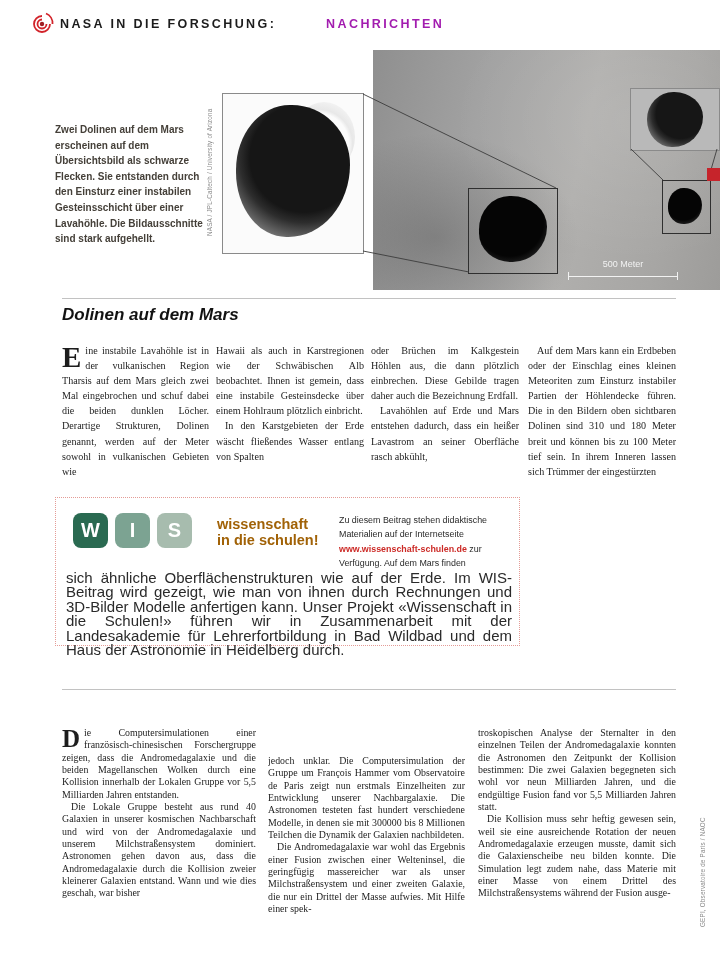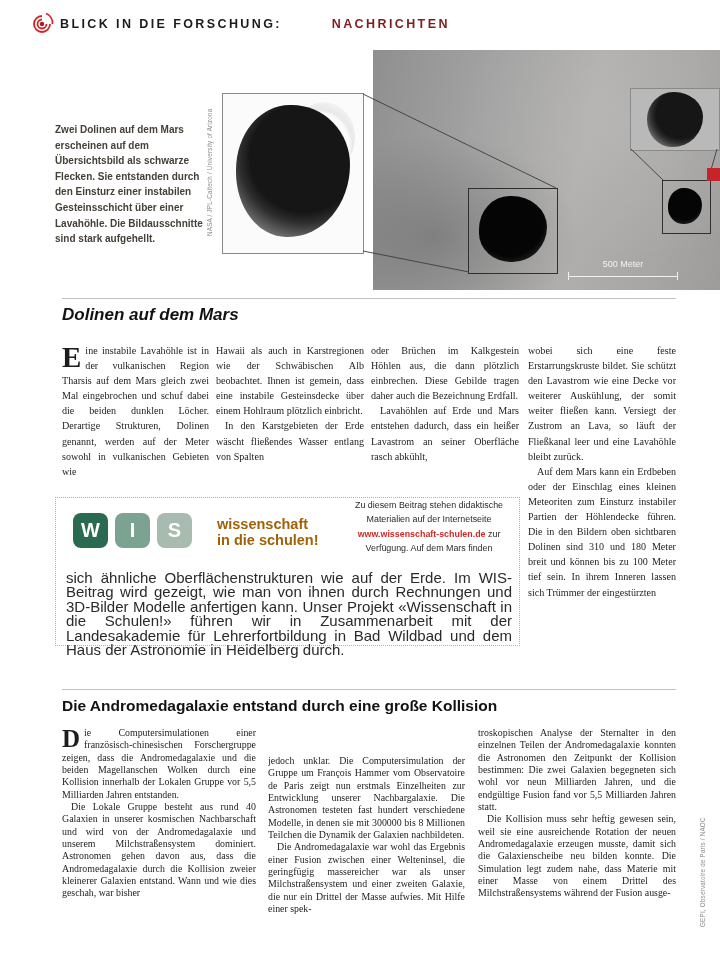--- a/index.html
+++ b/index.html
@@ -1,20 +1,20 @@
 <!DOCTYPE html>
 <html><head>
 <meta charset="utf-8">
 <style>
   html,body{margin:0;padding:0;background:#e8e8e8;}
   #page{position:relative;width:720px;height:960px;background:#ffffff;overflow:hidden;
         font-family:"Liberation Sans",sans-serif;}
   
   .hdr{position:absolute;left:60px;top:17px;font-size:12.5px;font-weight:bold;letter-spacing:2.4px;color:#1c1c1c;white-space:nowrap;}
-  .hdr .sub{color:#7f1d1d;padding-left:44px;}
+  .hdr .sub{color:#a21caf;padding-left:44px;}
   .hdr-icon{position:absolute;left:33px;top:11px;width:22px;height:24px;}
   
   .mars-photo{position:absolute;left:373px;top:50px;width:347px;height:240px;
     background:
       radial-gradient(ellipse 220px 160px at 18% 78%, rgba(70,70,70,.35), rgba(0,0,0,0) 65%),
       radial-gradient(ellipse 260px 200px at 75% 30%, rgba(255,255,255,.10), rgba(0,0,0,0) 70%),
       linear-gradient(102deg,#8f8f8f 0%, #a2a2a2 30%, #b0afad 58%, #a7a6a4 82%, #9d9c9a 100%);}
   .inset{position:absolute;background:#fbfbfb;border:1px solid #8a8a8a;overflow:hidden;}
   .inset-left{left:222px;top:93px;width:140px;height:159px;}
   .blob{position:absolute;border-radius:48% 52% 55% 45%/50% 46% 56% 50%;}
@@ -41,40 +41,40 @@
   .dcap{float:left;font-weight:bold;margin:1px 4px 0 0;}
   .a1col .dcap{font-size:29px;line-height:26px;}
   .a2col .dcap{font-size:25px;line-height:21px;}
   
   .wis-box{position:absolute;left:55px;top:497px;width:463px;height:147px;border:1px dotted #e49b96;}
   .wis-squares{position:absolute;left:73px;top:513px;display:flex;gap:7px;}
   .wis-sq{width:35px;height:35px;border-radius:8px;display:flex;align-items:center;justify-content:center;
           color:#fff;font-weight:bold;font-size:20px;}
   .wis-sq.w{background:#2a6a51;} .wis-sq.i{background:#7ca392;} .wis-sq.s{background:#a7bcae;}
   .wis-logotext{position:absolute;left:217px;top:516px;font-size:14.5px;line-height:16px;font-weight:bold;color:#a16207;}
-  .wis-intro{position:absolute;left:339px;top:498px;width:180px;font-size:8.9px;line-height:14.4px;color:#2a2a2a;text-align:center;}
+  .wis-intro{position:absolute;left:339px;top:513px;width:180px;font-size:8.9px;line-height:14.4px;color:#2a2a2a;}
   .wis-url{color:#cc2a26;font-weight:bold;text-decoration:none;}
   .wis-body{position:absolute;left:66px;top:571px;width:446px;font-size:15px;line-height:14.4px;color:#2a2a2a;text-align:justify;}
   .lines-overlay{position:absolute;left:0;top:0;width:720px;height:960px;pointer-events:none;}
 </style>
 </head>
 <body>
 
 <div id="page">
 
   <svg class="hdr-icon" viewBox="0 0 22 24">
     <g fill="none" stroke="#d2232a">
       <circle cx="9" cy="13" r="2.2" fill="#a01d22" stroke="none"></circle>
       <path d="M9 8.5 a4.5 4.5 0 1 0 4.5 4.5" stroke-width="1.8"></path>
       <path d="M9 5 a8 8 0 1 0 8 8" stroke-width="1.8"></path>
       <path d="M13 2.5 a10.5 10.5 0 0 1 6.5 10.5" stroke-width="1.8"></path>
     </g>
   </svg>
   <div class="hdr">
-    <span>BLICK IN DIE FORSCHUNG:</span>
+    <span>NASA IN DIE FORSCHUNG:</span>
     <span class="sub">NACHRICHTEN</span>
   </div>
 
   <div class="mars-photo"></div>
 
   <div class="pit" style="left:479px;top:196px;width:68px;height:66px;"></div>
   <div class="photo-box" style="left:468px;top:188px;width:88px;height:84px;"></div>
 
   <div class="pit" style="left:668px;top:188px;width:34px;height:36px;"></div>
   <div class="photo-box" style="left:662px;top:180px;width:47px;height:52px;"></div>
@@ -115,41 +115,39 @@
   </div>
   <div class="serifcol a1col" style="left:371px;top:343px;width:148px;height:145px;">
     <p>oder Brüchen im Kalkgestein Höhlen aus, die dann plötzlich einbrechen. Diese Gebilde tragen daher auch die Bezeichnung Erdfall.</p>
     <p class="ind">Lavahöhlen auf Erde und Mars entstehen dadurch, dass ein heißer Lavastrom an seiner Oberfläche rasch abkühlt,</p>
   </div>
   <div class="serifcol a1col" style="left:216px;top:343px;width:148px;height:145px;">
     <p>Hawaii als auch in Karstregionen wie der Schwäbischen Alb beobachtet. Ihnen ist gemein, dass eine instabile Gesteinsdecke über einem Hohlraum plötzlich einbricht.</p>
     <p class="ind">In den Karstgebieten der Erde wäscht fließendes Wasser entlang von Spalten</p>
   </div>
   <div class="serifcol a1col" style="left:528px;top:343px;width:148px;height:315px;">
-    <p>wobei sich eine feste Erstarrungskruste bildet. Sie schützt den Lavastrom wie eine Decke vor weiterer Auskühlung, der somit weiter fließen kann. Versiegt der Zustrom an Lava, so läuft der Fließkanal leer und eine Lavahöhle bleibt zurück.</p>
     <p class="ind">Auf dem Mars kann ein Erdbeben oder der Einschlag eines kleinen Meteoriten zum Einsturz instabiler Partien der Höhlendecke führen. Die in den Bildern oben sichtbaren Dolinen sind 310 und 180 Meter breit und können bis zu 100 Meter tief sein. In ihrem Inneren lassen sich Trümmer der eingestürzten</p>
   </div>
 
   <div class="wis-box"></div>
   <div class="wis-squares">
     <div class="wis-sq w">W</div>
     <div class="wis-sq i">I</div>
     <div class="wis-sq s">S</div>
   </div>
   <div class="wis-logotext">
     <div>wissenschaft</div>
     <div>in die schulen!</div>
   </div>
   <div class="wis-intro">
     <span>Zu diesem Beitrag stehen didaktische Materialien auf der Internetseite </span><a href="#" class="wis-url">www.wissenschaft-schulen.de</a><span> zur Verfügung. Auf dem Mars finden</span>
   </div>
   <div class="wis-body">sich ähnliche Oberflächenstrukturen wie auf der Erde. Im WIS-Beitrag wird gezeigt, wie man von ihnen durch Rechnungen und 3D-Bilder Modelle anfertigen kann. Unser Projekt «Wissenschaft in die Schulen!» führen wir in Zusammenarbeit mit der Landesakademie für Lehrerfortbildung in Bad Wildbad und dem Haus der Astronomie in Heidelberg durch.</div>
 
   <div class="rule" style="top:689px;"></div>
-  <div class="a-title" style="top:697px;font-size:15.5px;">Die Andromedagalaxie entstand durch eine große Kollision</div>
 
   <div class="serifcol a2col" style="left:62px;top:727px;width:194px;height:233px;">
     <p><span class="dcap">D</span><span>ie Computersimulationen einer französisch-chinesischen Forschergruppe zeigen, dass die Andromedagalaxie und die beiden Magellanschen Wolken durch eine Kollision innerhalb der Lokalen Gruppe vor 5,5 Milliarden Jahren entstanden.</span></p>
     <p class="ind">Die Lokale Gruppe besteht aus rund 40 Galaxien in unserer kosmischen Nachbarschaft und wird von der Andromedagalaxie und unserem Milchstraßensystem dominiert. Astronomen gehen davon aus, dass die Andromedagalaxie durch die Kollision zweier kleinerer Galaxien entstand. Wann und wie dies geschah, war bisher</p>
   </div>
   <div class="serifcol a2col" style="left:268px;top:755px;width:197px;height:233px;">
     <p>jedoch unklar. Die Computersimulation der Gruppe um François Hammer vom Observatoire de Paris zeigt nun erstmals Einzelheiten zur Entwicklung unserer Nachbargalaxie. Die Astronomen testeten fast hundert verschiedene Modelle, in denen sie mit 300000 bis 8 Millionen Teilchen die Dynamik der Galaxien nachbildeten.</p>
     <p class="ind">Die Andromedagalaxie war wohl das Ergebnis einer Fusion zwischen einer Welteninsel, die geringfügig massereicher war als unser Milchstraßensystem und einer zweiten Galaxie, die nur ein Drittel der Masse aufwies. Mit Hilfe einer spek-</p>
   </div>
   <div class="serifcol a2col" style="left:478px;top:727px;width:198px;height:233px;">

